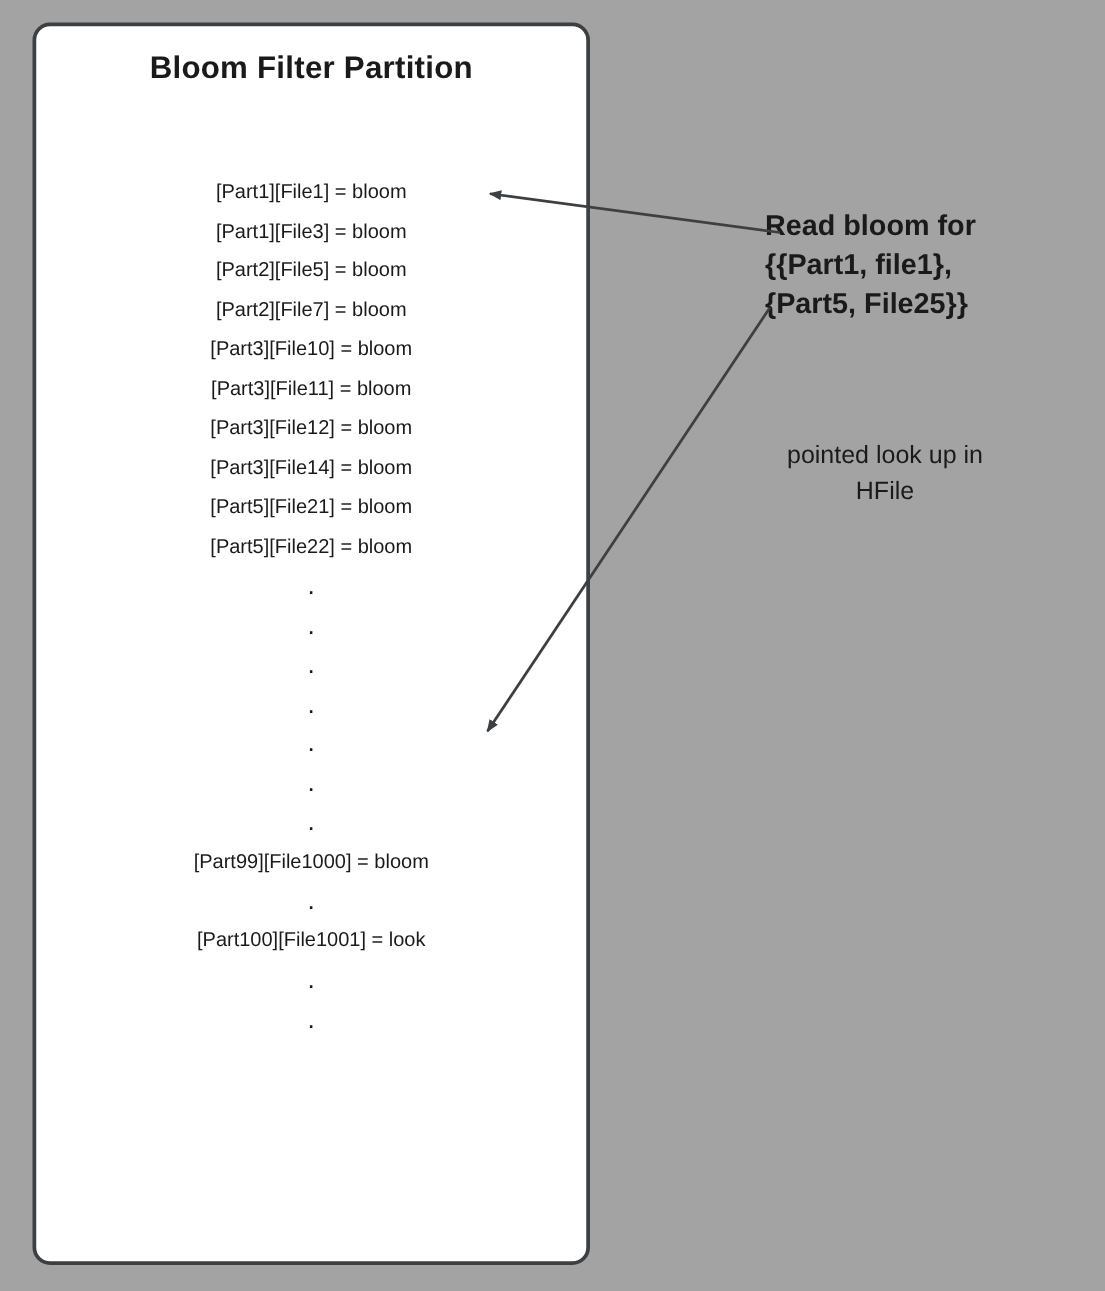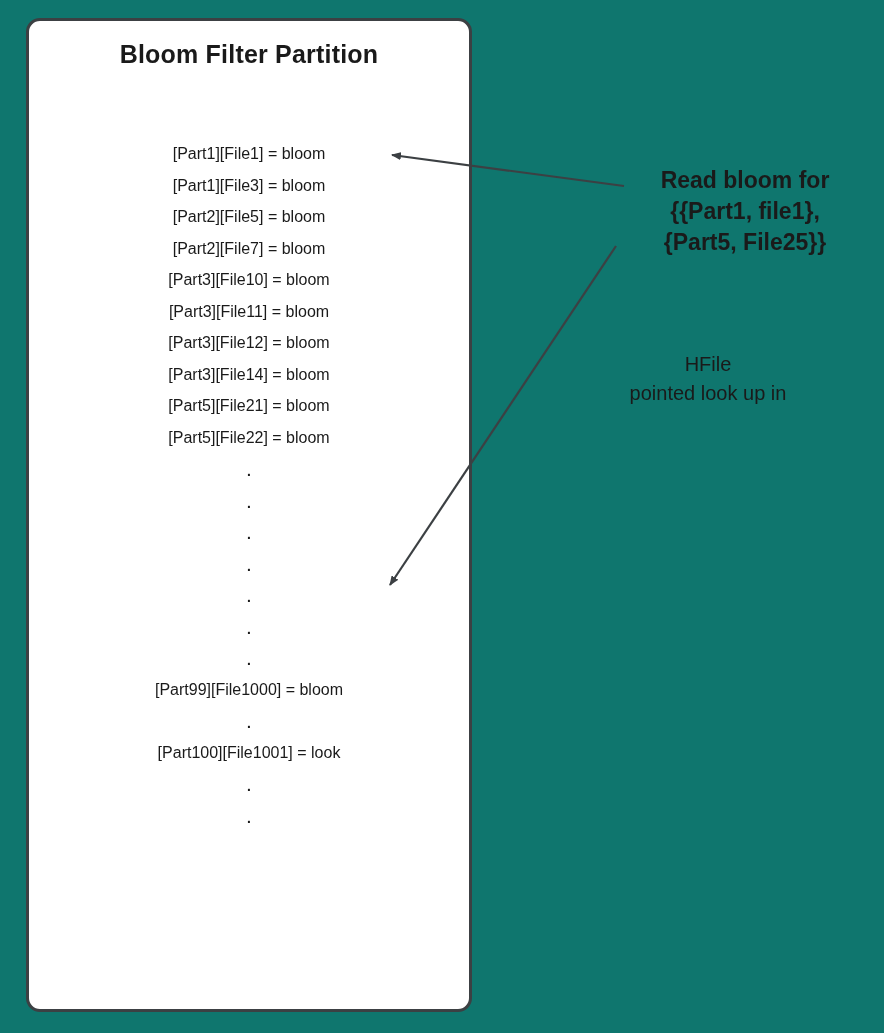--- a/index.html
+++ b/index.html
@@ -4,21 +4,21 @@
 <style>
   html, body {
     margin: 0;
     padding: 0;
     background: #ffffff;
   }
   #canvas {
     position: relative;
     width: 884px;
     height: 1033px;
-    background: #0f766e;
+    background: #a3a3a3;
     font-family: "Liberation Sans", sans-serif;
     overflow: hidden;
   }
   
   #partition-box {
     position: absolute;
     left: 26px;
     top: 18px;
     width: 446px;
     height: 994px;
@@ -60,21 +60,20 @@
   }
   .dot-line::before {
     content: ".";
   }
   
   #read-bloom-label {
     position: absolute;
     left: 612px;
     top: 165px;
     width: 266px;
-    text-align: center;
     font-size: 23px;
     font-weight: bold;
     line-height: 31px;
     color: #1a1a1a;
   }
   #pointed-lookup-label {
     position: absolute;
     left: 574px;
     top: 350px;
     width: 268px;
@@ -129,22 +128,22 @@
     <div class="dot-line"></div>
   </div>
 
   <div id="read-bloom-label">
     <div>Read bloom for</div>
     <div>{{Part1, file1},</div>
     <div>{Part5, File25}}</div>
   </div>
 
   <div id="pointed-lookup-label">
+    <div>pointed look up in</div>
     <div>HFile</div>
-    <div>pointed look up in</div>
   </div>
 
   <svg id="arrows" viewBox="0 0 884 1033" xmlns="http://www.w3.org/2000/svg">
     <defs>
       <marker id="arrowhead" markerWidth="10" markerHeight="8" refX="9" refY="4" orient="auto" markerUnits="userSpaceOnUse">
         <path d="M0,0 L10,4 L0,8 z" fill="#3c4043"></path>
       </marker>
     </defs>
     <line x1="624" y1="186" x2="392" y2="155" stroke="#3c4043" stroke-width="2.2" marker-end="url(#arrowhead)"></line>
     <line x1="616" y1="246" x2="390" y2="585" stroke="#3c4043" stroke-width="2.2" marker-end="url(#arrowhead)"></line>

